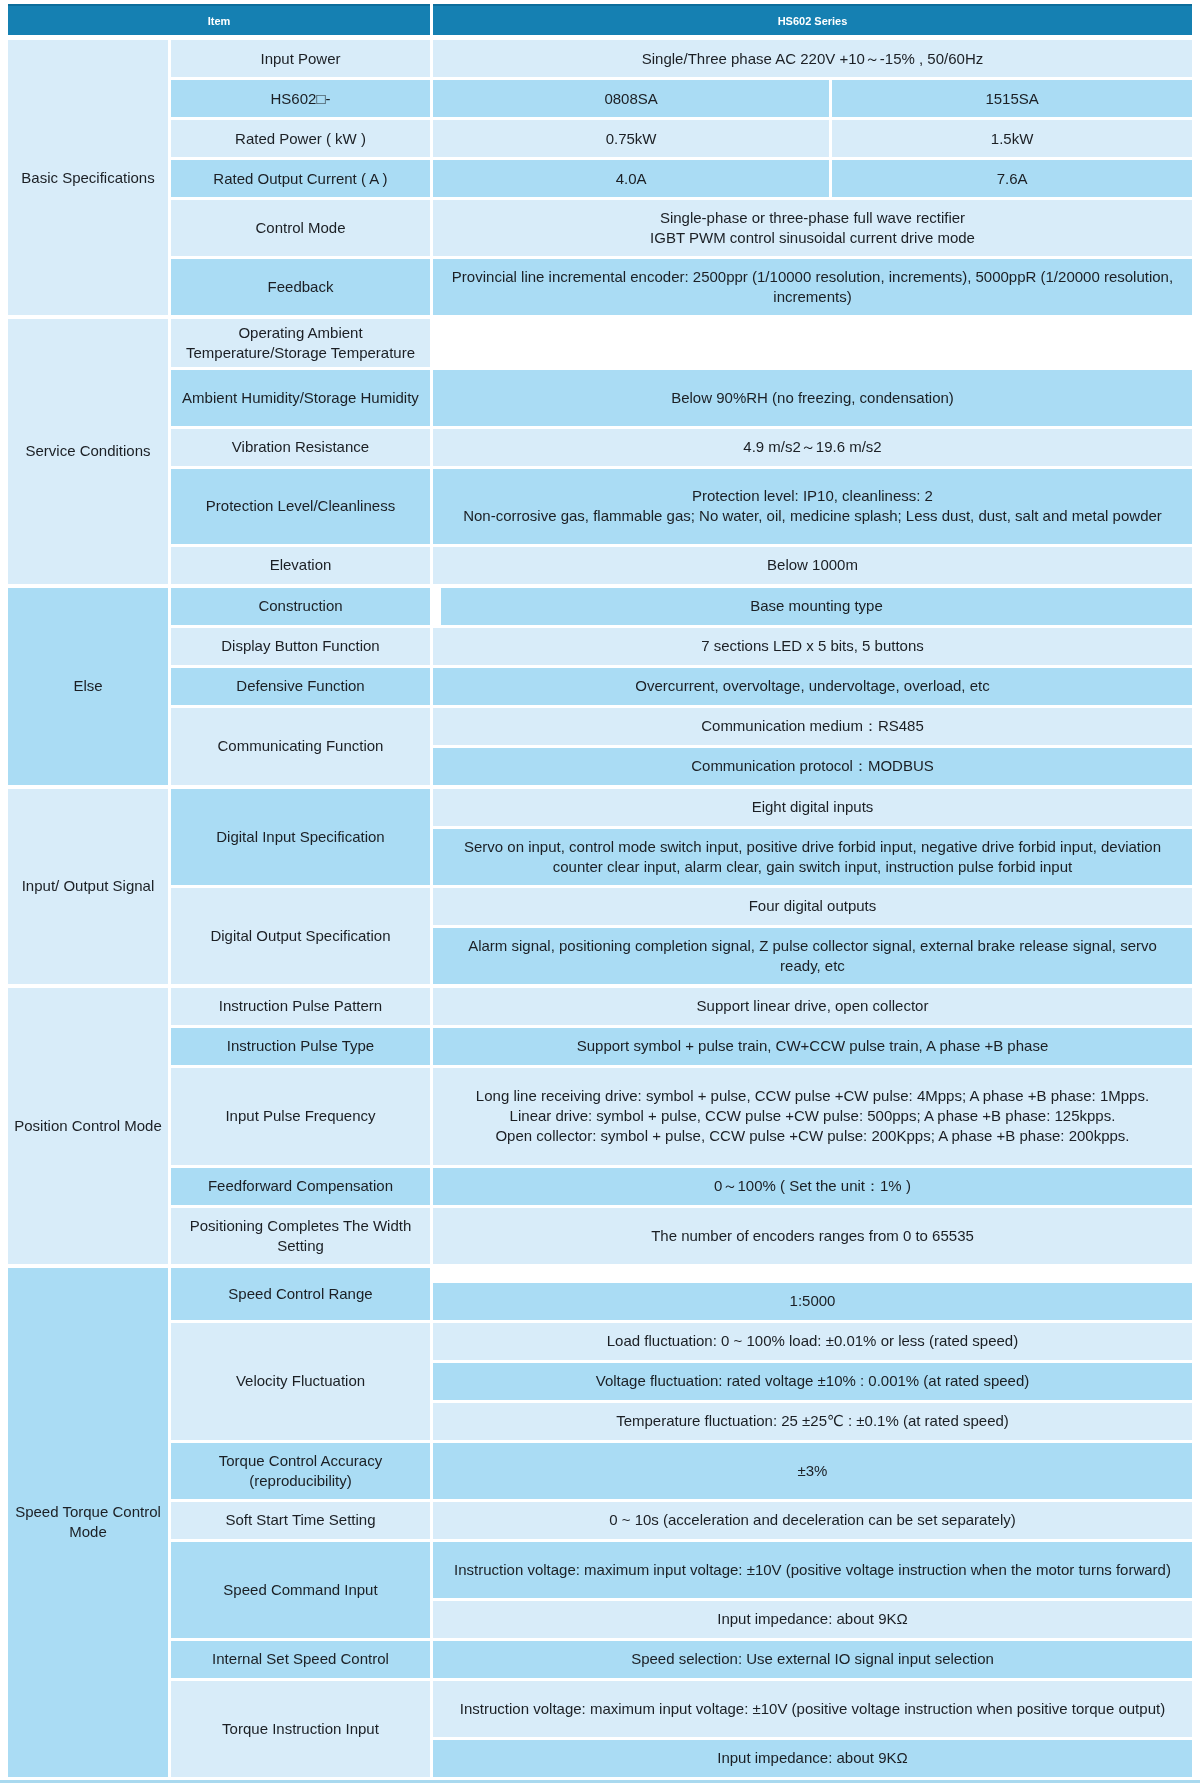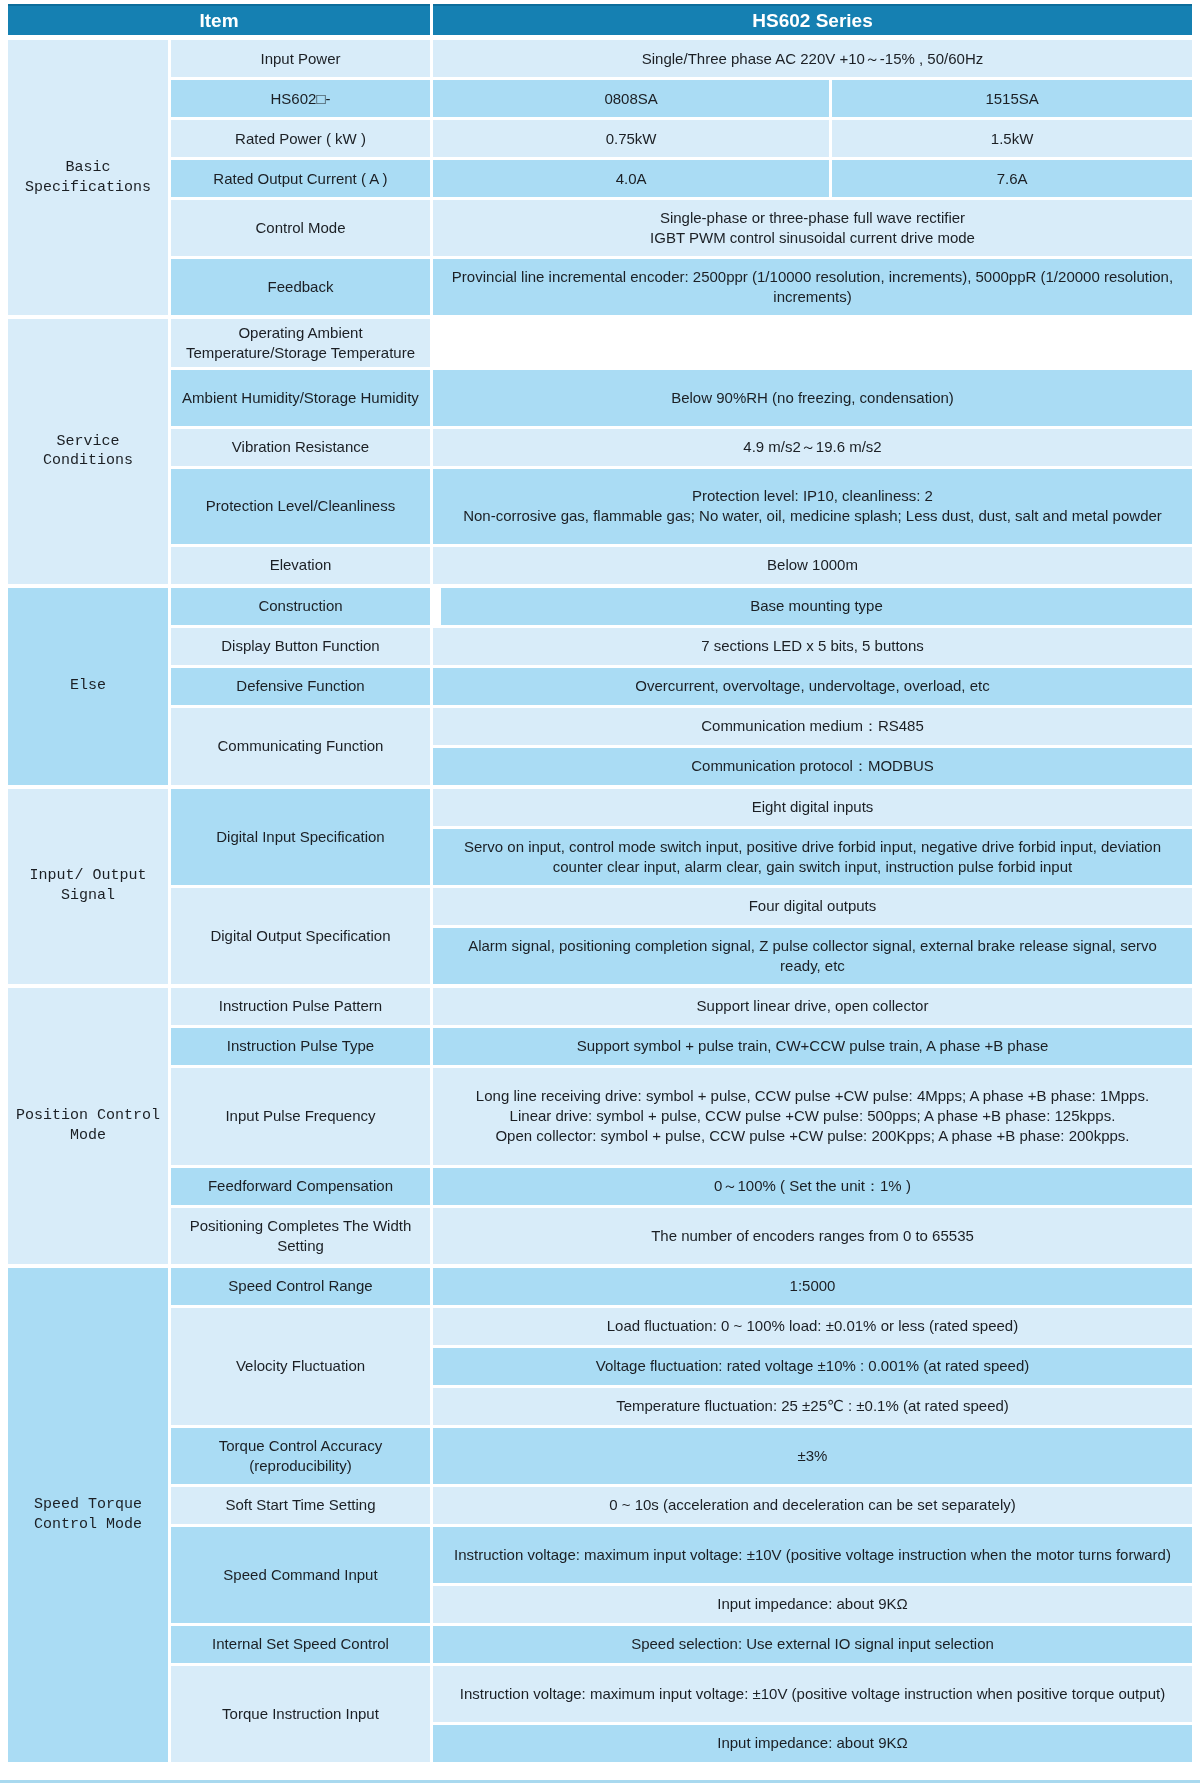--- a/index.html
+++ b/index.html
@@ -9,35 +9,35 @@
     color:#1b1f24;position:relative;overflow:hidden;
   }
   .spec-table{
     position:absolute;left:8px;top:4px;width:1184px;
     display:flex;flex-direction:column;
   }
   
   .thead{display:flex;gap:3px;margin-bottom:5px;}
   .th{
     background:#1580b2;border-top:2px solid #0d6d9b;
-    color:#ffffff;font-weight:bold;font-size:19px;
+    color:#ffffff;font-weight:bold;font-size:11px;
     height:31px;display:flex;align-items:center;justify-content:center;
     box-sizing:border-box;
   }
   .th-item{flex:0 0 422px;}
   .th-series{flex:1;}
   
   .section{display:flex;gap:3px;margin-bottom:4px;}
   .cell{
     box-sizing:border-box;display:flex;align-items:center;justify-content:center;
     text-align:center;font-size:15px;line-height:1.32;white-space:pre-line;
   }
   .L{background:#d8ecf9;}
   .M{background:#aadcf4;}
-  .group{flex:0 0 160px;padding:0 6px;font-family:Liberation Mono, monospace;}
+  .group{flex:0 0 160px;padding:0 6px;}
   .items{flex:1;display:flex;flex-direction:column;gap:3px;}
   .item{display:flex;gap:3px;flex:1;}
   .label{flex:0 0 259px;padding:4px 6px;}
   .rows{flex:1;display:flex;flex-direction:column;gap:3px;}
   .vrow{display:flex;gap:3px;flex:1;}
   .vcell{flex:1;padding:4px 14px;}
   .vcell.half-a{flex:0 0 52.2%;text-align:center;}
   .bottom-rule{
     position:absolute;left:0;bottom:2px;width:1200px;height:3px;
     background:#a9d9ef;
@@ -263,21 +263,21 @@
             </div>
           </div>
         </div>
       </div>
       <div class="section">
         <div class="cell group M">Speed Torque Control Mode</div>
         <div class="items">
           <div class="item">
             <div class="cell label M">Speed Control Range</div>
             <div class="rows">
-              <div class="vrow" style="min-height: 37px;">
+              <div class="vrow" style="min-height: 37px; margin-top: 15px;">
                 <div class="cell vcell M">1:5000</div>
               </div>
             </div>
           </div>
           <div class="item">
             <div class="cell label L">Velocity Fluctuation</div>
             <div class="rows">
               <div class="vrow" style="min-height: 37px;">
                 <div class="cell vcell L">Load fluctuation: 0 ~ 100% load: ±0.01% or less (rated speed)</div>
               </div>

